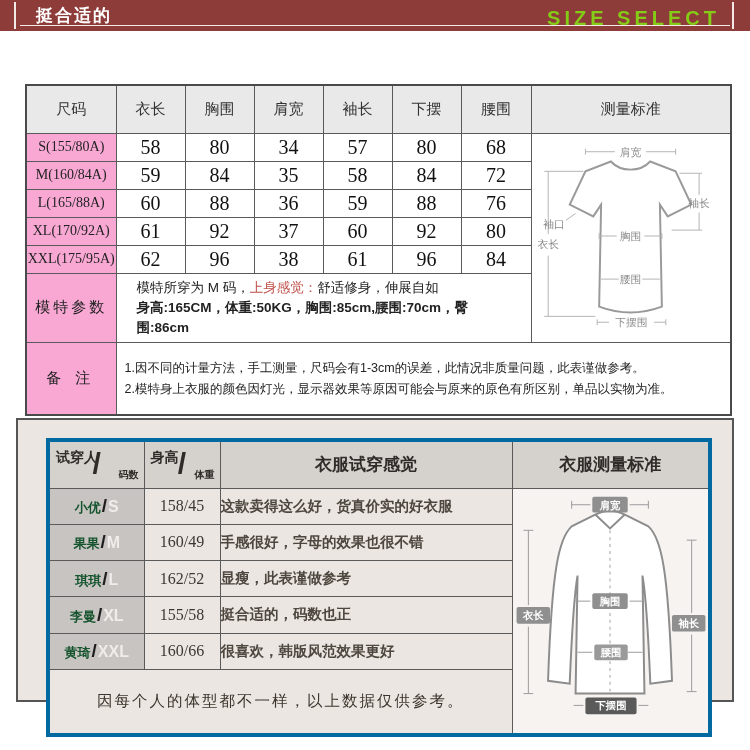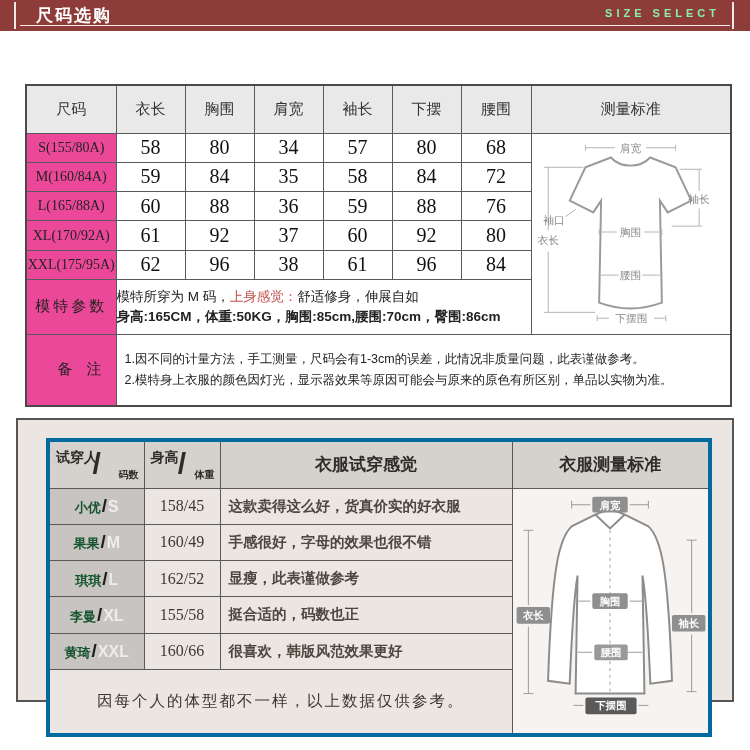--- a/index.html
+++ b/index.html
@@ -6,70 +6,70 @@
   html,body { width:750px; height:750px; background:#fff; overflow:hidden;
               font-family:"Liberation Sans", sans-serif; }
   .stage { position:relative; width:750px; height:750px; background:#fff; }
 
   
   .topbar { position:absolute; left:0; top:0; width:750px; height:31px; background:#8e3c39; }
   .topbar .vline { position:absolute; top:2px; bottom:2px; width:2px; background:#f3e9e6; }
   .topbar .vline.left { left:14px; } .topbar .vline.right { right:16px; }
   .topbar .underline { position:absolute; left:20px; right:20px; bottom:5px; height:1px; background:#f3e9e6; }
   .topbar-title { position:absolute; left:36px; top:4px; color:#fff; font-size:17px; font-weight:bold; letter-spacing:2px; }
-  .topbar-en { position:absolute; right:30px; top:7px; color:#86efac; font-size:11px; font-weight:bold; letter-spacing:4px; }
+  .topbar-en { position:absolute; right:30px; top:7px; color:#84cc16; font-size:20px; font-weight:bold; letter-spacing:4px; }
 
   
   table { border-collapse:collapse; }
   .size-table { position:absolute; left:25px; top:84px; width:705px; table-layout:fixed;
                 border:2px solid #4a4a4a; background:#fff; }
   .size-table th, .size-table td { border:1px solid #5a5a5a; text-align:center; vertical-align:middle; }
   .size-table th { height:48px; background:#e9e9e9; font-size:15px; font-weight:normal; color:#333; }
-  .size-table td.rowlab { background:#ec4899; font-family:"Liberation Serif", serif; font-size:14px; color:#222; }
+  .size-table td.rowlab { background:#f9a8d4; font-family:"Liberation Serif", serif; font-size:14px; color:#222; }
   .size-table td.num { height:28px; font-family:"Liberation Serif", serif; font-size:20px; color:#111; background:#fff; }
   .size-table td.diagram-cell { background:#fff; vertical-align:middle; }
-  .model-row td.info { text-align:left; padding:4px 0; font-size:13.5px; color:#222; line-height:1.5; height:52px; }
+  .model-row td.info { text-align:left; padding:4px 20px; font-size:13.5px; color:#222; line-height:1.5; height:52px; }
   .model-row .red { color:#c0504a; }
   .model-row b { font-weight:bold; }
-  .notes-row td.rowlab { font-family:Liberation Sans, sans-serif; font-size:15px; letter-spacing:14px; padding-left:8px;text-align:right; }
+  .notes-row td.rowlab { font-family:Liberation Sans, sans-serif; font-size:15px; letter-spacing:14px; padding-left:8px; }
   .notes-row td.info { text-align:left; padding:5px 8px; font-size:12.5px; color:#222; line-height:1.65; height:72px; }
 
   
   .fit-outer { position:absolute; left:16px; top:418px; width:718px; height:284px;
                background:#ece6e2; border:2px solid #555; }
   .fit-table { position:absolute; left:28px; top:18px; width:662px; table-layout:fixed;
                border:4px solid #0369a1; }
   .fit-table th, .fit-table td { border:1px solid #5a5a5a; vertical-align:middle; }
   .fit-table th { height:48px; background:#d5d1cc; color:#2f2b28; }
   .fit-table th.big { font-size:17px; font-weight:bold; text-align:center; }
   .diag { position:relative; }
   .diag .top { position:absolute; left:6px; top:7px; font-size:14px; font-weight:bold; }
   .diag .bot { position:absolute; right:5px; bottom:6px; font-size:10px; font-weight:bold; }
   .diag .sl  { position:absolute; left:50%; top:50%; transform:translate(-50%,-54%); font-size:30px; font-weight:bold; color:#2f2b28; }
   .fit-table td.name-cell { height:30px; background:#c7c4c1; text-align:center; }
   .name-cell .nm { color:#14532d; font-size:13px; font-weight:bold; }
   .name-cell .slash { color:#1d1d1d; font-size:19px; font-weight:bold; padding:0 1px; }
   .name-cell .sz { color:#efedea; font-size:16px; font-weight:bold; }
   .fit-table td.hw { background:#ece6e2; text-align:center; font-size:16px; color:#3c3732; font-family:"Liberation Serif", serif; }
-  .fit-table td.comment { background:#ece6e2; text-align:left; padding-left:8px; font-size:14.5px; color:#4d473f; font-weight:bold; }
+  .fit-table td.comment { background:#ece6e2; text-align:left; padding-left:0; font-size:14.5px; color:#4d473f; font-weight:bold; }
   .fit-table td.shirt-cell { background:#f6f3f1; }
   .fit-table td.foot { height:54px; background:#ece6e2; text-align:center; font-size:15.5px; font-weight:normal; color:#3c362e; letter-spacing:2px; }
 
   svg text { font-family:"Liberation Sans", sans-serif; }
 </style>
 </head>
 <body>
 
 <div class="stage">
 
   <div class="topbar">
     <div class="vline left"></div>
     <div class="vline right"></div>
     <div class="underline"></div>
-    <span class="topbar-title">尺码选购</span>
+    <span class="topbar-title">挺合适的</span>
     <span class="topbar-en">SIZE SELECT</span>
   </div>
 
   <table class="size-table">
     <colgroup>
       <col style="width:90px">
         <col style="width:69px">
         <col style="width:69px">
         <col style="width:69px">
       <col style="width:69px">

